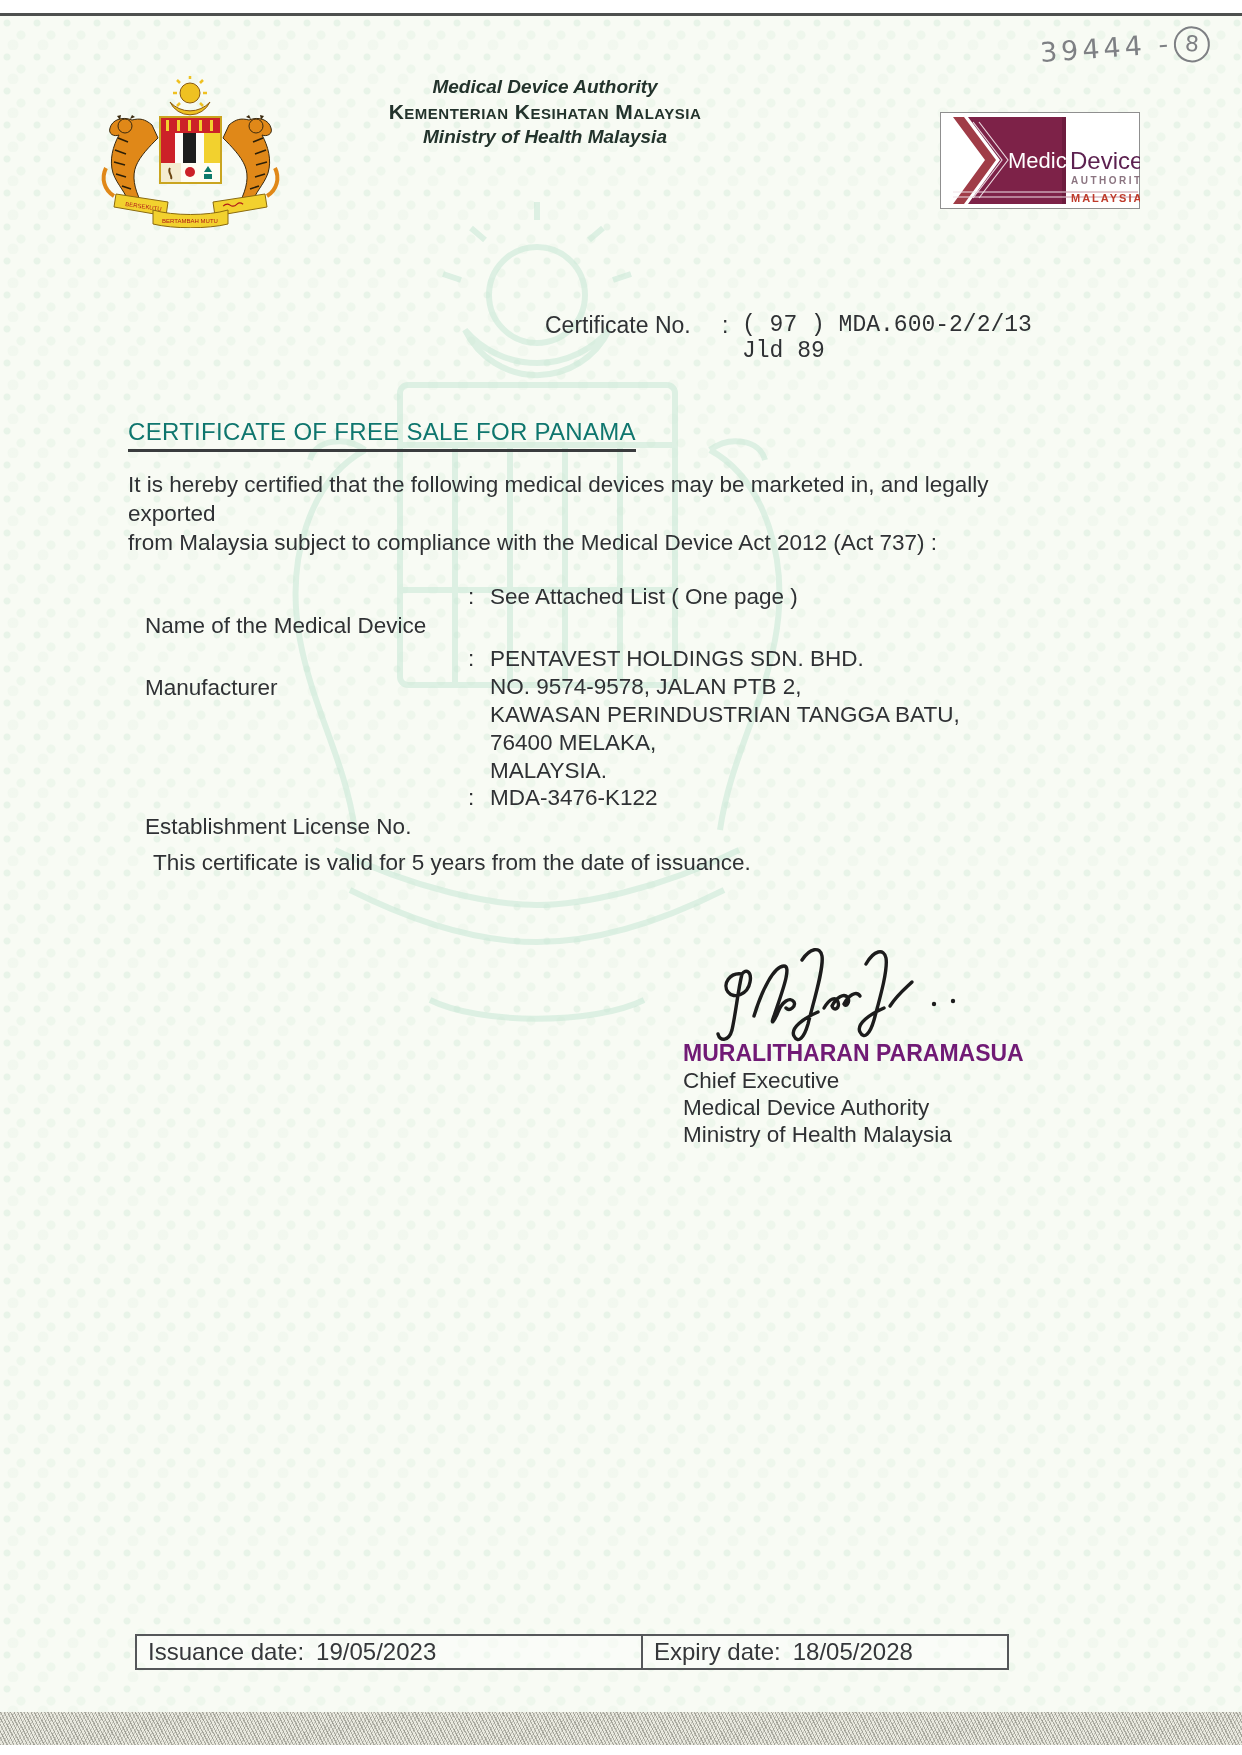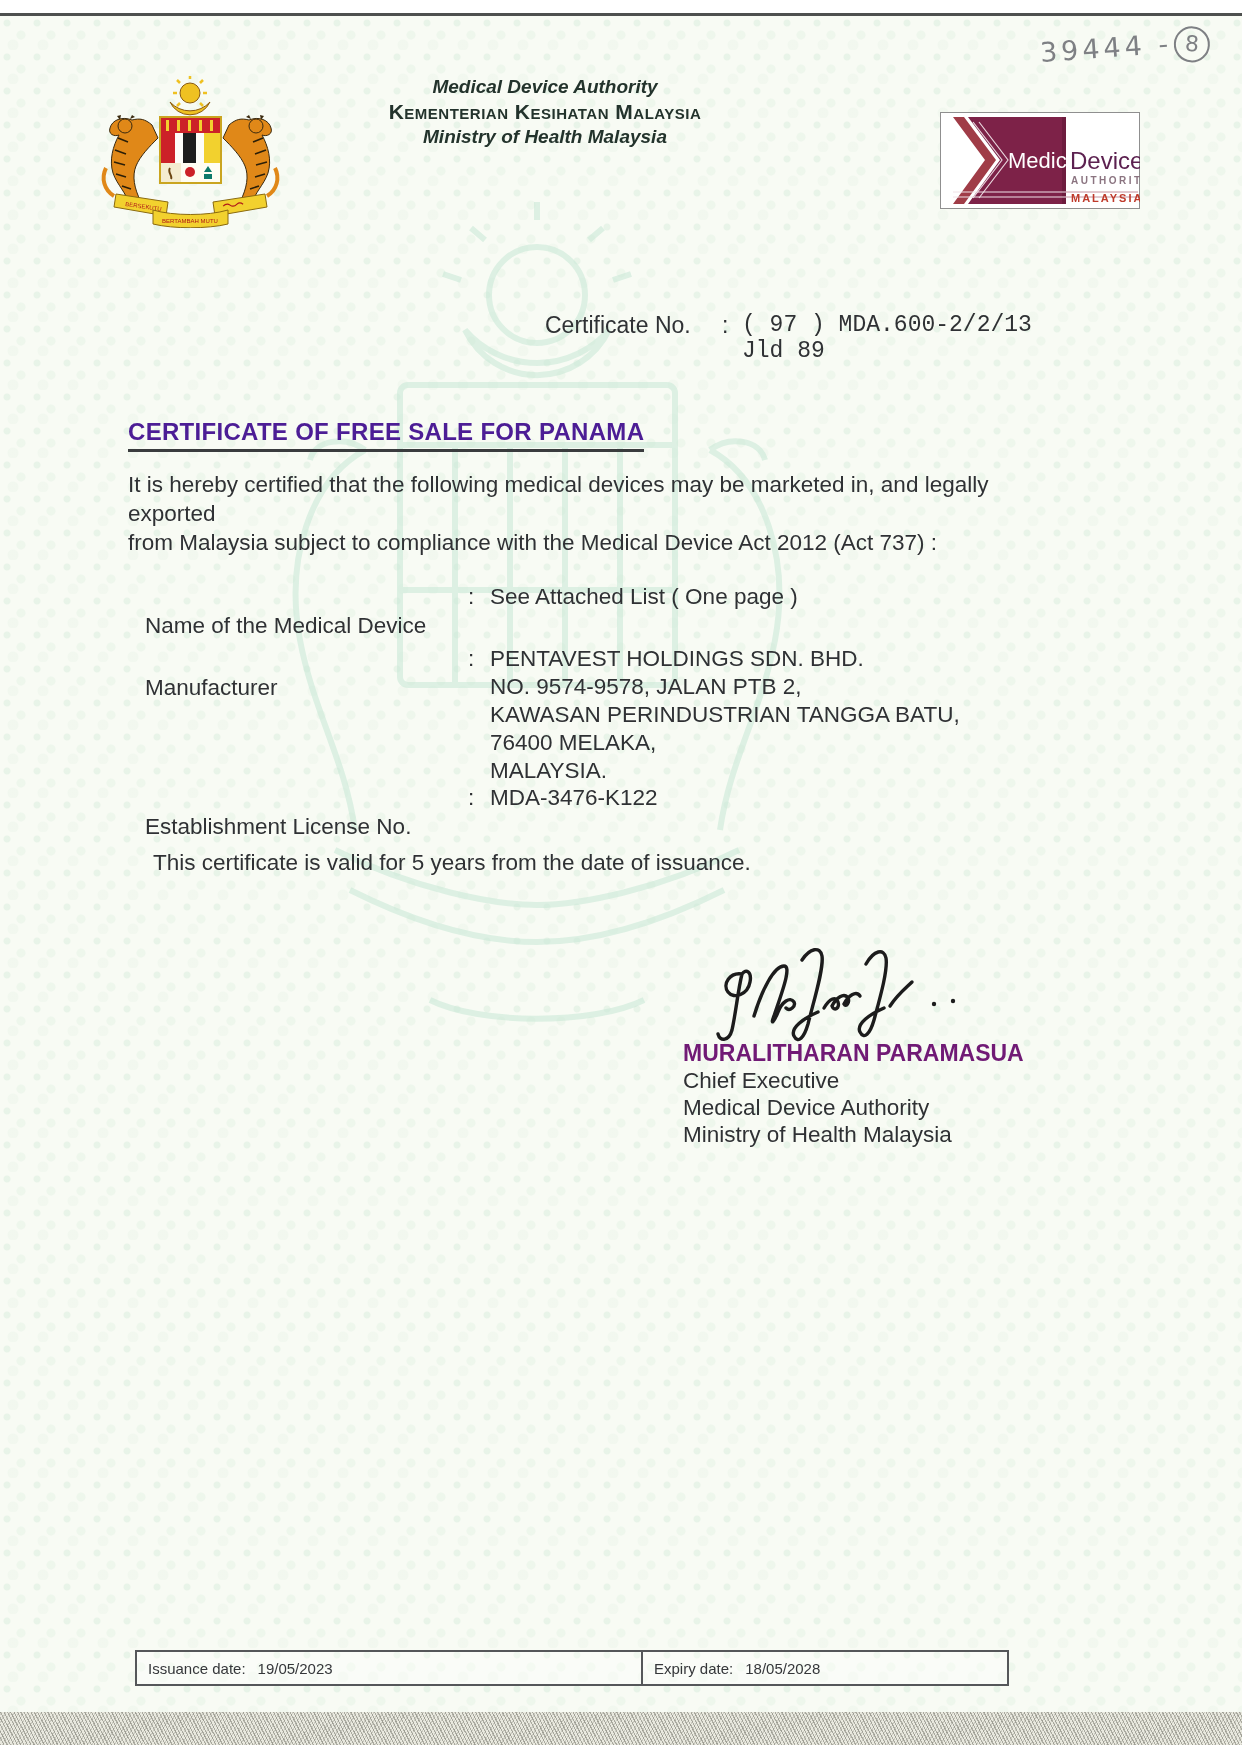--- a/index.html
+++ b/index.html
@@ -47,21 +47,21 @@
   .header-text .ital  { font-style:italic; font-weight:bold; font-size:19px; line-height:25px; }
 
   .mda-logo { position:absolute; left:940px; top:112px; width:200px; height:97px; }
 
   .cert-line { position:absolute; left:545px; top:312px; font-size:23px; }
   .cert-line .sep { position:absolute; left:177px; }
   .cert-line .val { position:absolute; left:197px; width:320px;font-family:Liberation Mono, monospace; }
 
   .doc-title {
     position:absolute; left:128px; top:418px;
-    font-size:24px; font-weight:bold; letter-spacing:0.3px; color:#4c1d95;
+    font-size:24px; font-weight:normal; letter-spacing:0.3px; color:#0f766e;
     border-bottom:3px solid #3a3c3e; padding-bottom:3px;
   }
 
   .intro { position:absolute; left:128px; top:470px; width:950px; font-size:22.5px; line-height:29px; }
 
   .field-row { position:absolute; left:145px; font-size:22.5px; line-height:28px; }
   .field-row .lbl { display:inline-block; width:323px; vertical-align:top;margin-top:29px; }
   .field-row .sep { display:inline-block; width:22px; vertical-align:top; }
   .field-row .vals { display:inline-block; vertical-align:top; }
   .row-device  { top:583px; }
@@ -69,21 +69,21 @@
   .row-license { top:784px; }
 
   .validity { position:absolute; left:153px; top:850px; font-size:22.5px; }
 
   .signatory { position:absolute; left:683px; top:1040px; font-size:22.5px; line-height:27px; }
   .signatory .sig-name { font-weight:bold; font-size:23px; color:#701a75; }
 
   .date-table {
     position:absolute; left:135px; top:1634px; width:870px; height:32px;
     border:2px solid #55575a; display:flex; background:rgba(255,255,255,0.35);
-    font-size:15px; color:#35373a;margin-top:16px;
+    font-size:24px; color:#35373a;
   }
   .date-table .cell { display:flex; align-items:center; padding-left:11px; }
   .date-table .cell-issue { width:493px; border-right:2px solid #55575a; }
   .date-table .cell-expiry { flex:1; }
   .date-table .dlabel { margin-right:12px; }
 </style>
 </head>
 <body>
 
 <div class="page">

